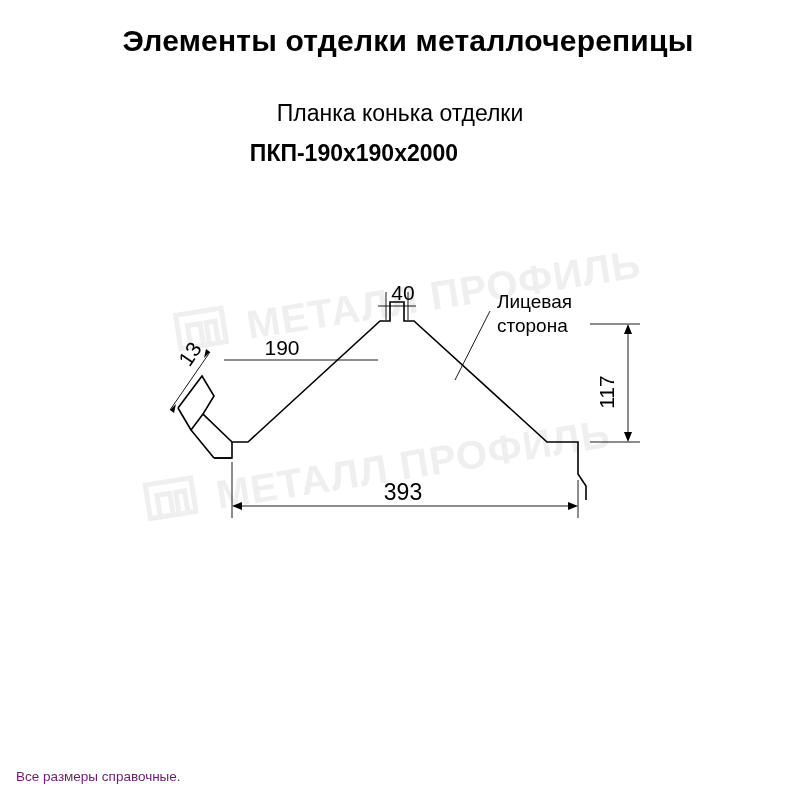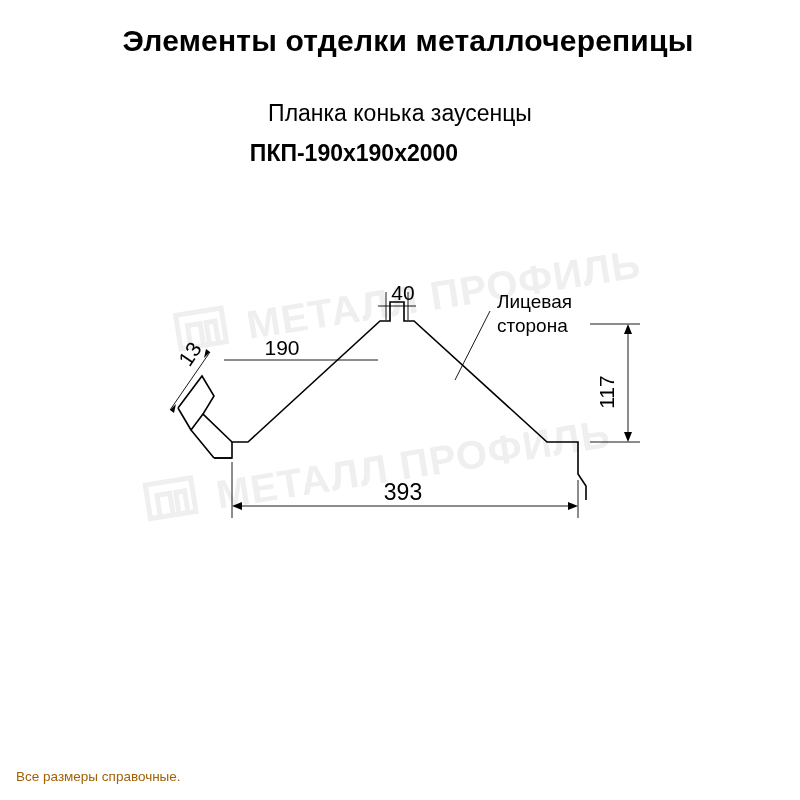--- a/index.html
+++ b/index.html
@@ -57,39 +57,39 @@
     left: 0;
     width: 800px;
     height: 420px;
   }
   .footer {
     position: absolute;
     left: 16px;
     bottom: 14px;
     font-size: 13.5px;
     line-height: 18px;
-    color: #a16207;
+    color: #701a75;
   }
   .footer div {
     white-space: nowrap;
   }
   svg {
     display: block;
   }
   .wm {
     pointer-events: none;
   }
 </style>
 </head>
 <body>
 
 <div class="page">
 
   <div class="title-main">Элементы отделки металлочерепицы</div>
-  <div class="title-sub">Планка конька заусенцы</div>
+  <div class="title-sub">Планка конька отделки</div>
   <div class="title-code">ПКП-190х190х2000</div>
 
   <div class="drawing">
     <svg width="800" height="420" viewBox="0 0 800 420" xmlns="http://www.w3.org/2000/svg">
 
       <g class="wm">
         <g transform="rotate(-9 400 120)">
           <text x="245" y="135" font-family="'Liberation Sans', sans-serif" font-size="40" font-weight="bold" fill="#efefef" letter-spacing="1">МЕТАЛЛ ПРОФИЛЬ</text>
           <g fill="none" stroke="#efefef" stroke-width="5">
             <rect x="176" y="100" width="46" height="34"></rect>

